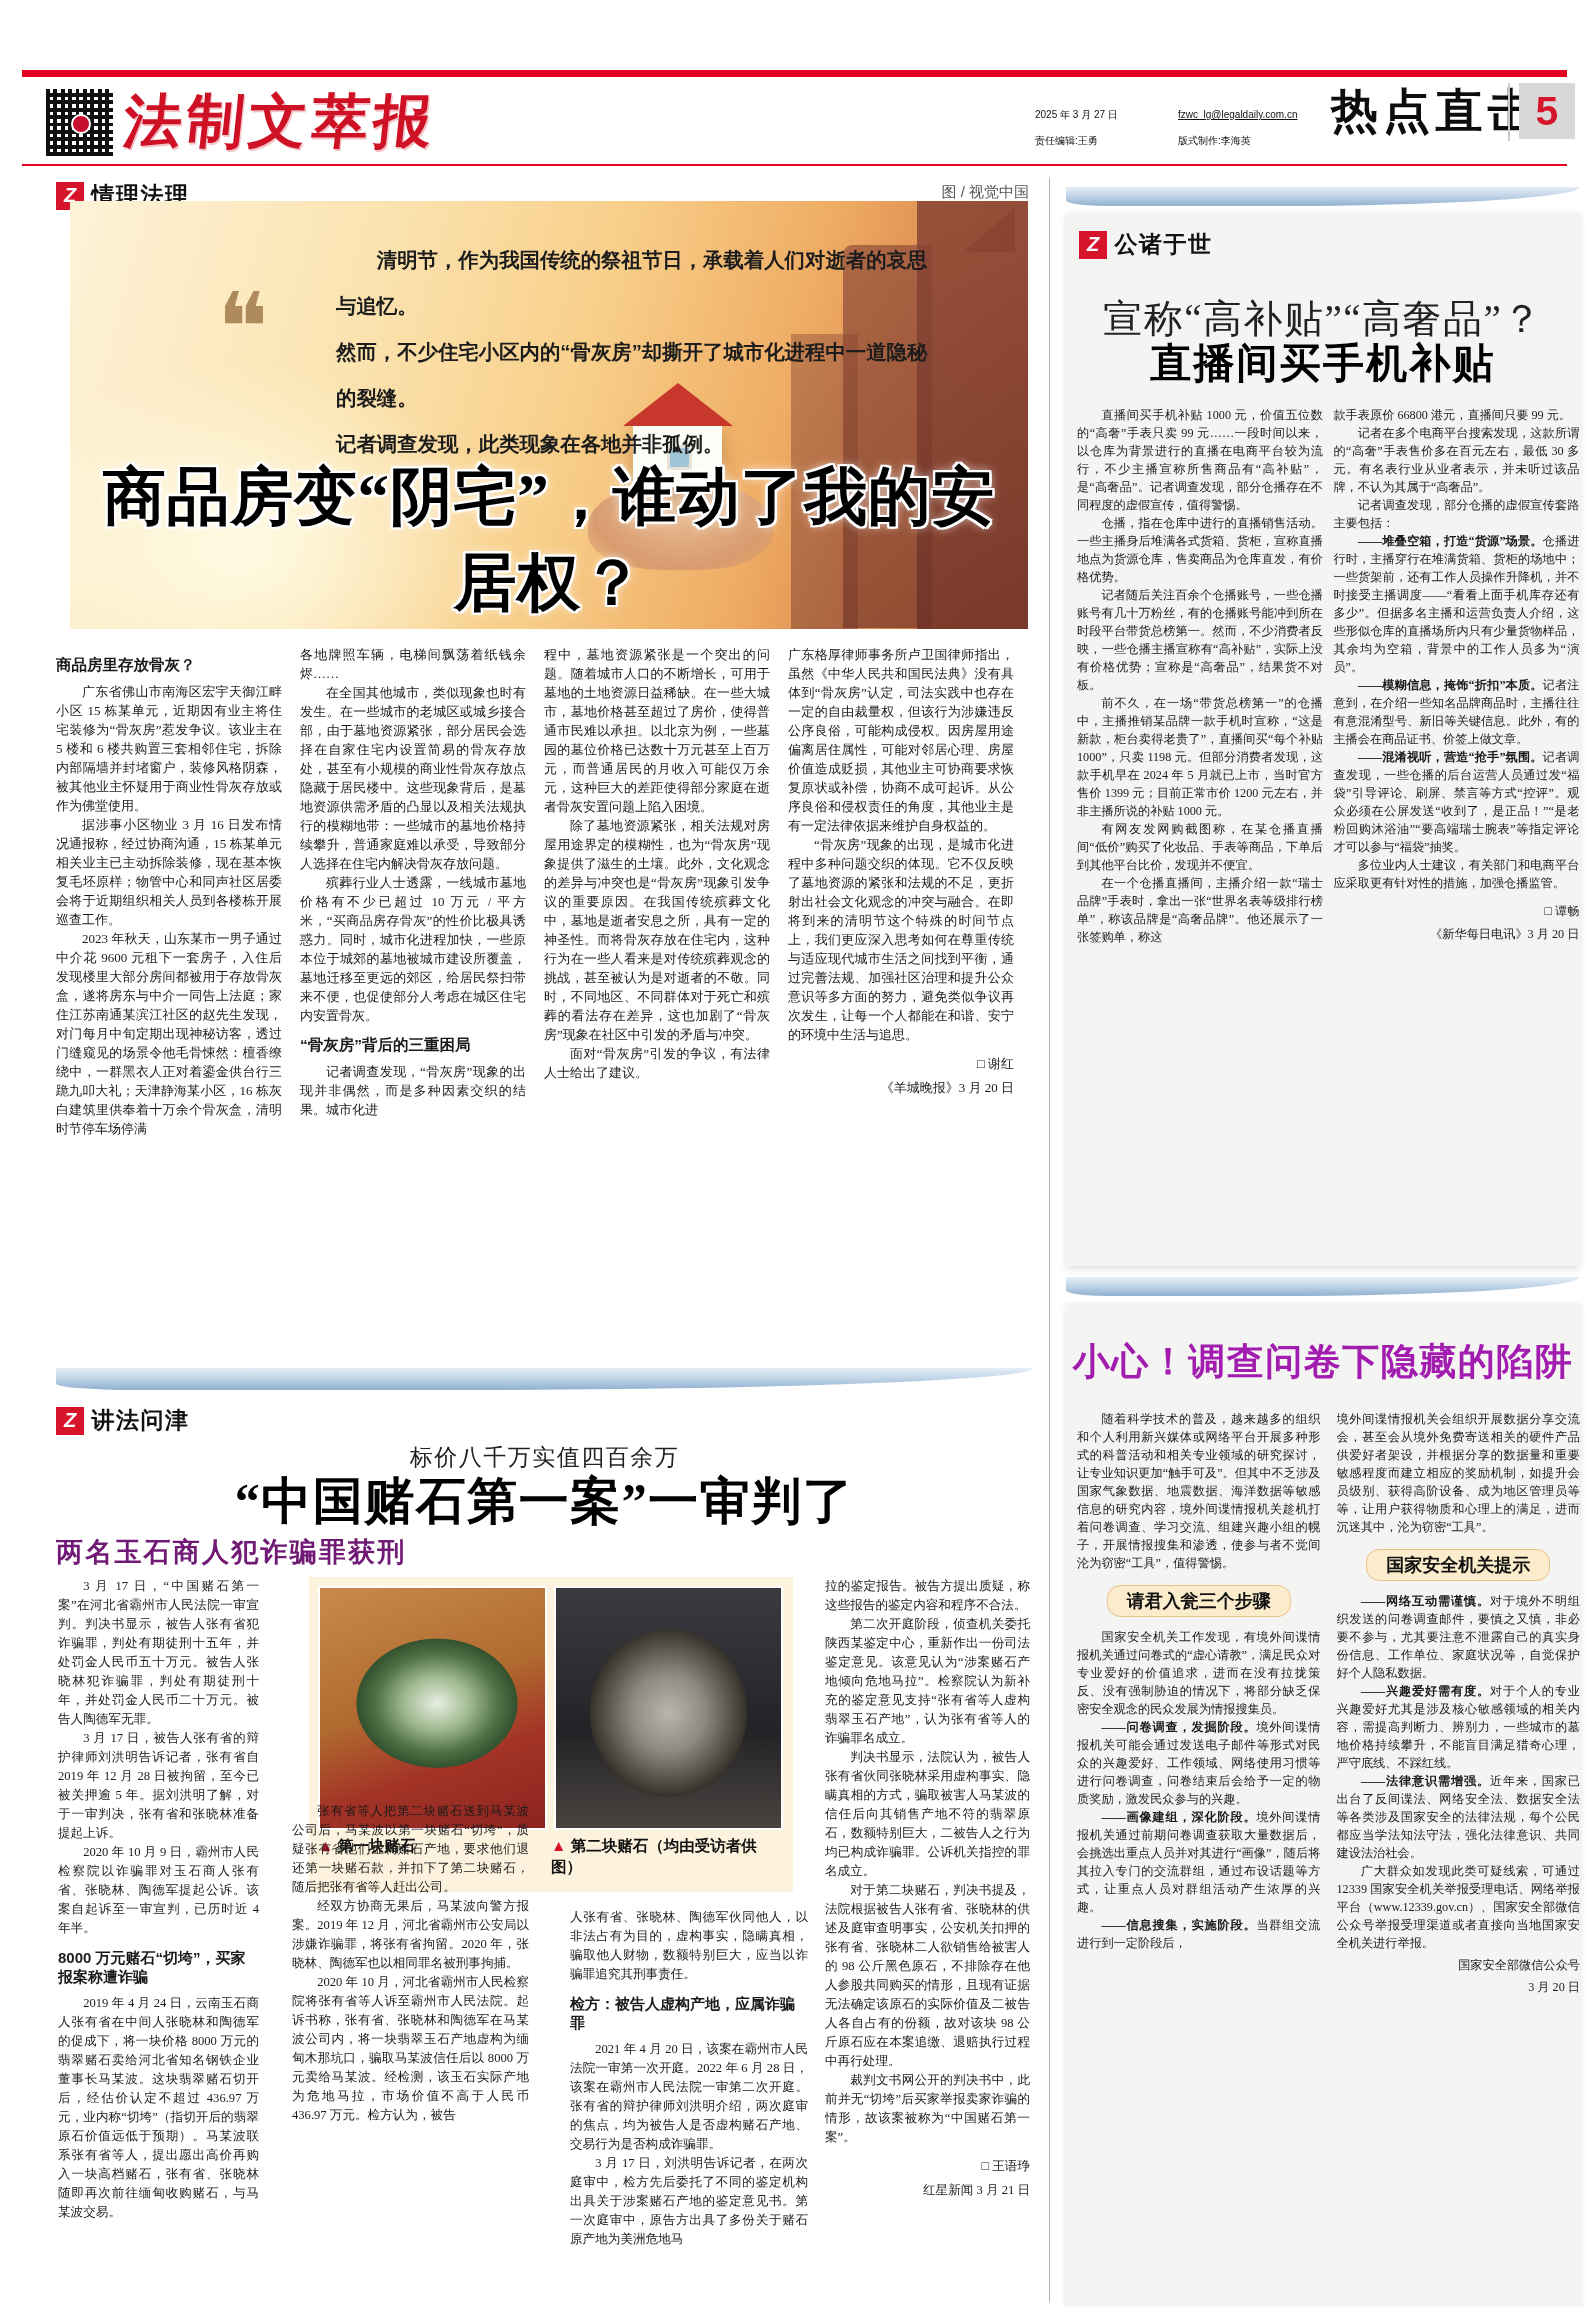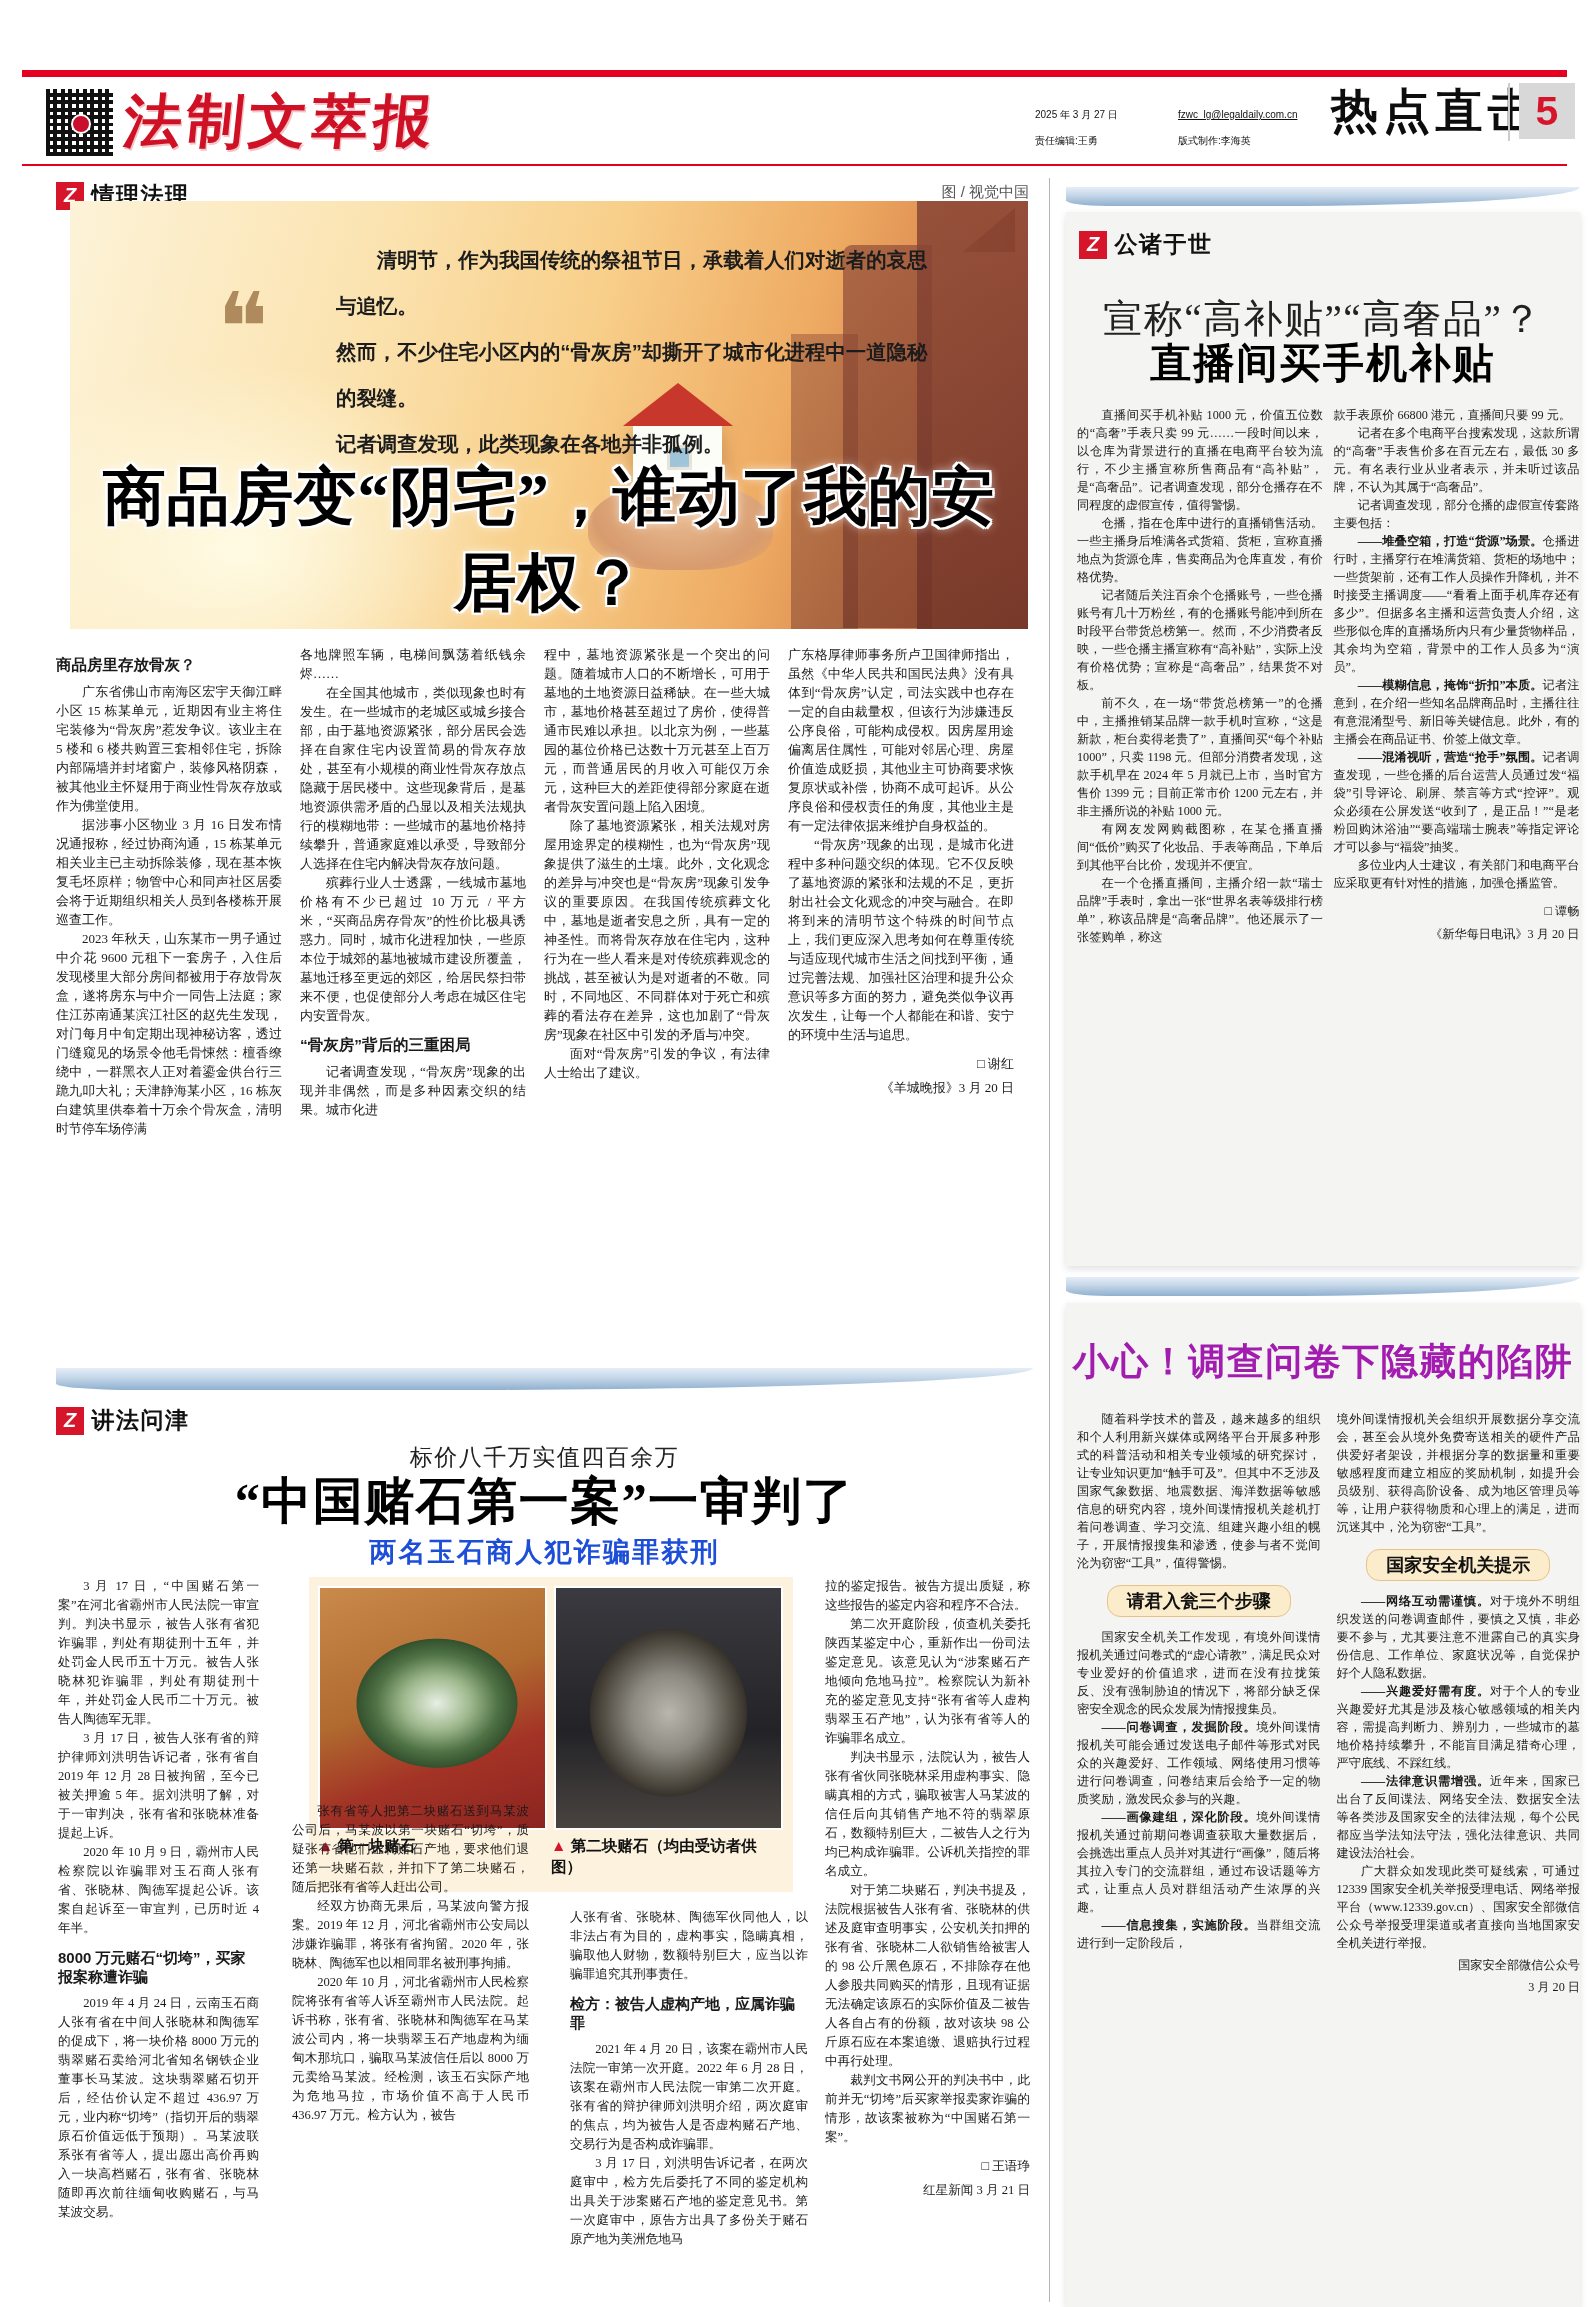--- a/index.html
+++ b/index.html
@@ -63,21 +63,21 @@
   .byline{text-align:right;margin-top:10.4px;text-indent:0;}
   .lead-cols{left:56px;top:645px;width:977px;height:719px;gap:18px;}
   .lead-cols .col{width:226px;height:719px;font-size:13px;line-height:19px;}
   .lead-cols .sub-h{font-size:15.5px;}
   .divider{position:absolute;background:linear-gradient(180deg,#e6eef7 0%,#c4d6e8 45%,#8fb0cf 100%);border-radius:0 0 60% 8%/0 0 100% 30%;}
   .div-left{left:56px;top:1368px;width:977px;height:22px;}
   .vrule{position:absolute;left:1049px;top:178px;width:0.7px;height:2124px;background:#b5b5b5;}
   
   .stone-kicker{position:absolute;left:56px;top:1442px;width:977px;text-align:center;font-size:23px;color:#222;letter-spacing:1.5px;}
   .stone-headline{position:absolute;left:56px;top:1468px;width:977px;text-align:center;font-size:50px;font-weight:900;color:#000;letter-spacing:1.5px;}
-  .stone-sub{position:absolute;left:56px;top:1534px;width:977px;text-align:center;font-size:27px;font-weight:bold;color:#1d4ed8;letter-spacing:2.2px;}
+  .stone-sub{position:absolute;left:56px;top:1534px;width:977px;font-size:27px;font-weight:bold;color:#701a75;letter-spacing:2.2px;}
   .stone-col{position:absolute;overflow:hidden;font-size:12.6px;line-height:19px;}
   .stone-col .sub-h{font-size:15px;}
   .s-c1{left:58px;top:1577px;width:201px;height:724px;}
   .s-c2{left:292px;top:1802px;width:237px;height:391px;}
   .s-c3{left:554px;top:1908px;width:238px;height:391px;margin-left:16px;}
   .s-c4{left:825px;top:1577px;width:205px;height:724px;}
   .img-panel{position:absolute;left:309px;top:1577px;width:484px;height:315px;background:#fcf2dd;padding:9px 9px 0 9px;box-sizing:border-box;}
   .photos{display:flex;gap:7.4px;}
   .photo{width:229px;height:244px;border:2.2px solid #fff;box-sizing:border-box;}
   .photo1{background:

